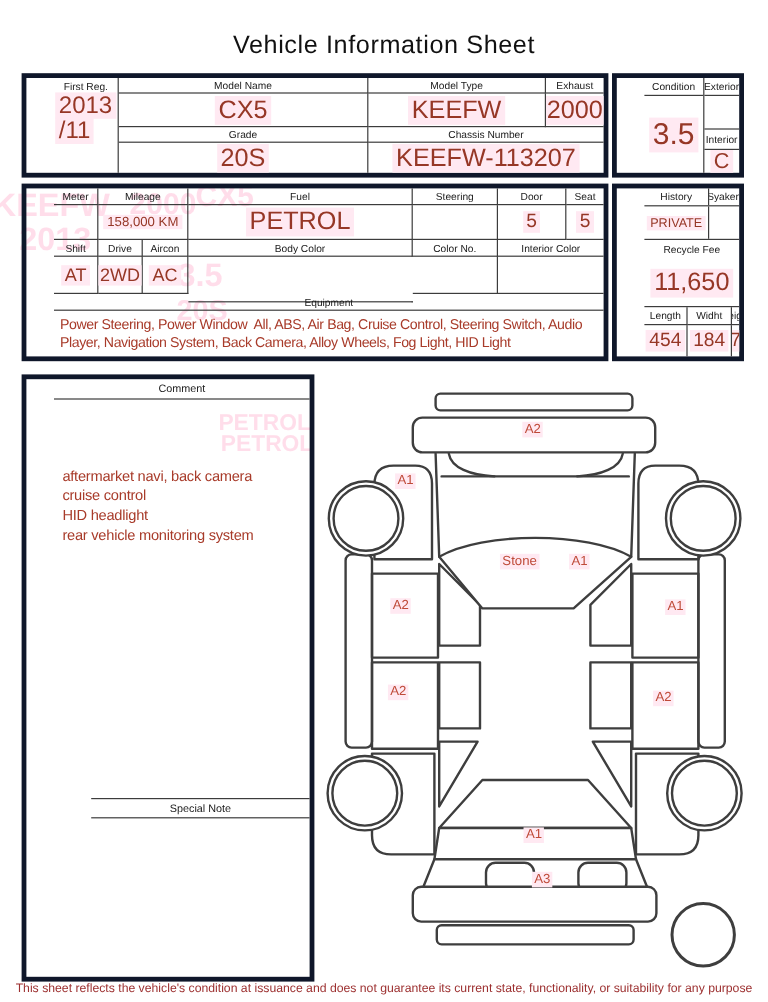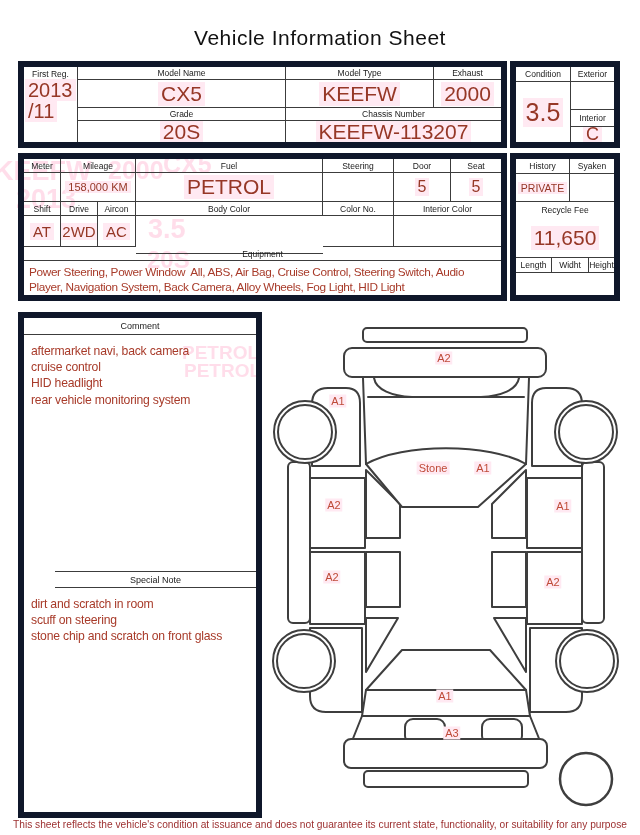--- a/index.html
+++ b/index.html
@@ -1,20 +1,20 @@
 <!DOCTYPE html>
 <html><head>
 <meta charset="utf-8">
 <style>
   html,body{margin:0;padding:0;background:#fff;}
   .page{position:relative;width:640px;height:835px;background:#fff;overflow:hidden;
         font-family:"Liberation Sans",sans-serif;color:#141414;}
   .title{position:absolute;left:0;top:12px;width:100%;text-align:center;
          font-size:21px;font-weight:500;letter-spacing:.5px;color:#111;z-index:1;}
-  .box{position:absolute;border:6px solid #0f172a;box-sizing:border-box;z-index:1;background:transparent;}
+  .box{position:absolute;border:4px solid #0f172a;box-sizing:border-box;z-index:1;background:transparent;padding-left:23px;}
   .c{box-sizing:border-box;display:flex;align-items:center;justify-content:center;overflow:hidden;}
   .br{border-right:1px solid #3c3c3c;}
   .bb{border-bottom:1px solid #3c3c3c;}
   .bt{border-top:1px solid #3c3c3c;}
   .lbl{font-size:8.5px;color:#1a1a1a;white-space:nowrap;}
   .hl{background:#ffe9f2;padding:0 3px;white-space:nowrap;}
   .val{color:#963726;}
   .v21{font-size:21px;} .v19{font-size:18px;margin-top:37px;} .v16{font-size:16px;} .v15{font-size:15px;}
   .v25{font-size:25px;} .v18{font-size:18px;} .v11{font-size:11px;} .v10{font-size:10.5px;}
   .fr-cell{flex-direction:column;align-items:flex-start;justify-content:flex-start;}
@@ -159,36 +159,42 @@
     </div>
     <div class="c lbl" style="height:16px;">Recycle Fee</div>
     <div class="c bb val v21" style="height:40px;">
         <span class="hl">11,650</span>
       </div>
     <div style="display:flex;height:15px;box-sizing:border-box;">
       <div class="c br bb lbl" style="width:36px;">Length</div>
       <div class="c br bb lbl" style="width:37px;">Widht</div>
       <div class="c bb lbl" style="flex:1;">Height</div>
     </div>
-  </div>
-
-  <div class="box" style="left:18px;top:312px;width:244px;height:506px;display:flex;flex-direction:column;">
+    <div style="display:flex;flex:1;box-sizing:border-box;">
+      <div class="c br val v16" style="width:36px;">
+          <span class="hl">454</span>
+        </div>
+      <div class="c br val v16" style="width:37px;">
+          <span class="hl">184</span>
+        </div>
+      <div class="c val v16" style="flex:1;">
+          <span class="hl">170</span>
+        </div>
+    </div>
+  </div>
+
+  <div class="box" style="left:18px;top:312px;width:244px;height:506px;display:flex;flex-direction:column;gap:48px;">
     <div class="c bb note-head" style="height:17px;">Comment</div>
     <div class="note-text" style="height:236px;box-sizing:border-box;">
       <div>aftermarket navi, back camera</div>
       <div>cruise control</div>
       <div>HID headlight</div>
       <div>rear vehicle monitoring system</div>
     </div>
     <div class="c bt bb note-head" style="height:17px;margin-left:31px;">Special Note</div>
-    <div class="note-text" style="flex:1;">
-      <div>dirt and scratch in room</div>
-      <div>scuff on steering</div>
-      <div>stone chip and scratch on front glass</div>
-    </div>
   </div>
 
   <svg class="diagram-svg" width="367" height="505" viewBox="268 315 367 505" fill="none" stroke="#3e3e3e" stroke-width="2" stroke-linejoin="round" stroke-linecap="round">
 
     <rect x="288" y="462" width="22" height="161" rx="5"></rect>
     <rect x="582" y="462" width="22" height="161" rx="5"></rect>
 
     <path d="M312,466 V404 Q312,388 328,388 H346 Q360,388 360,403 V466 Z"></path>
     <path d="M582,466 V404 Q582,388 566,388 H546 Q532,388 532,403 V466 Z"></path>
 

